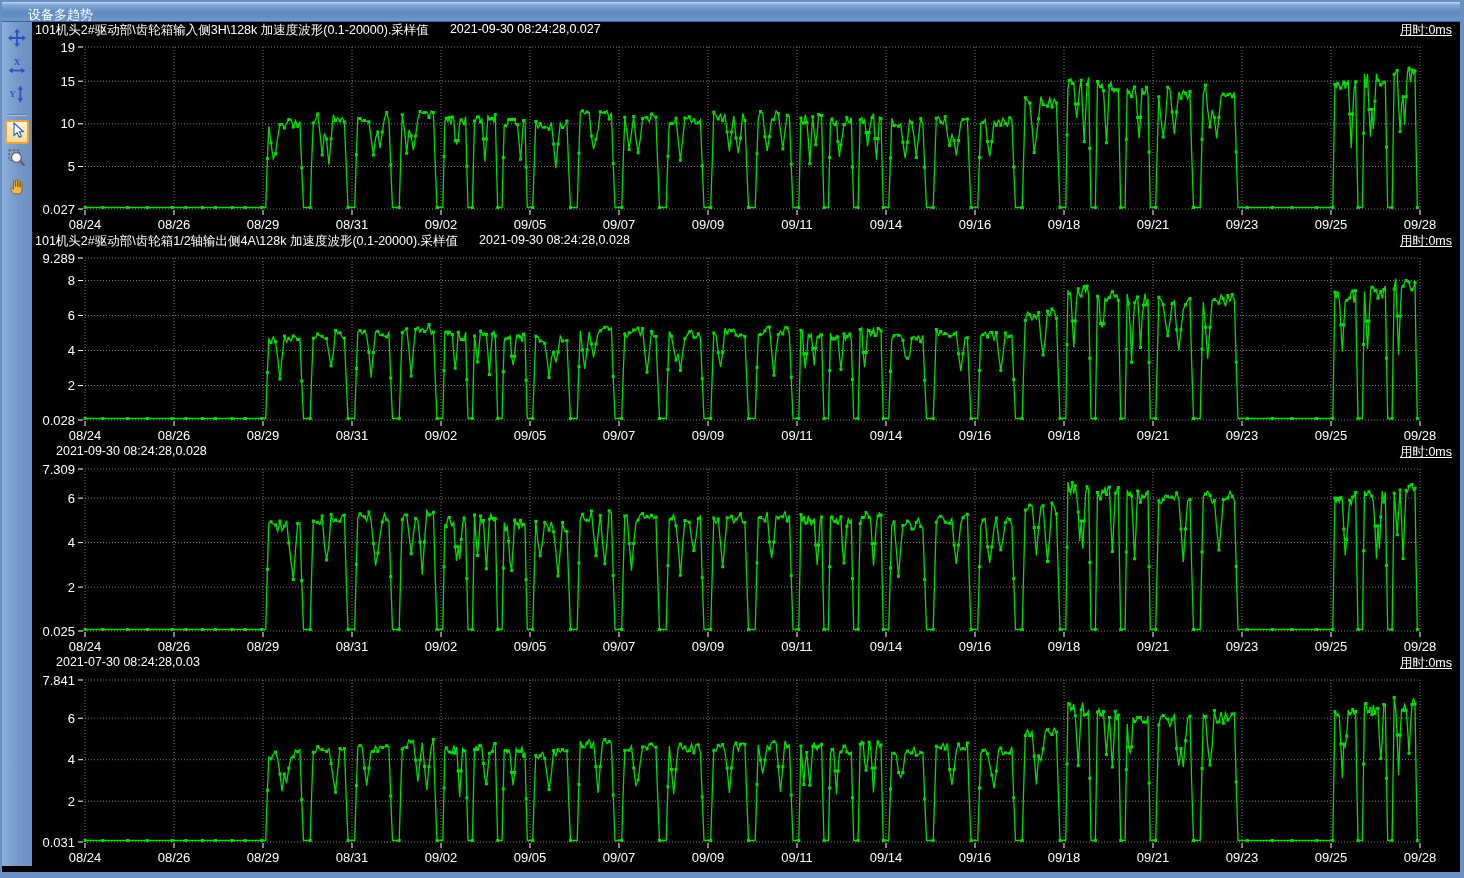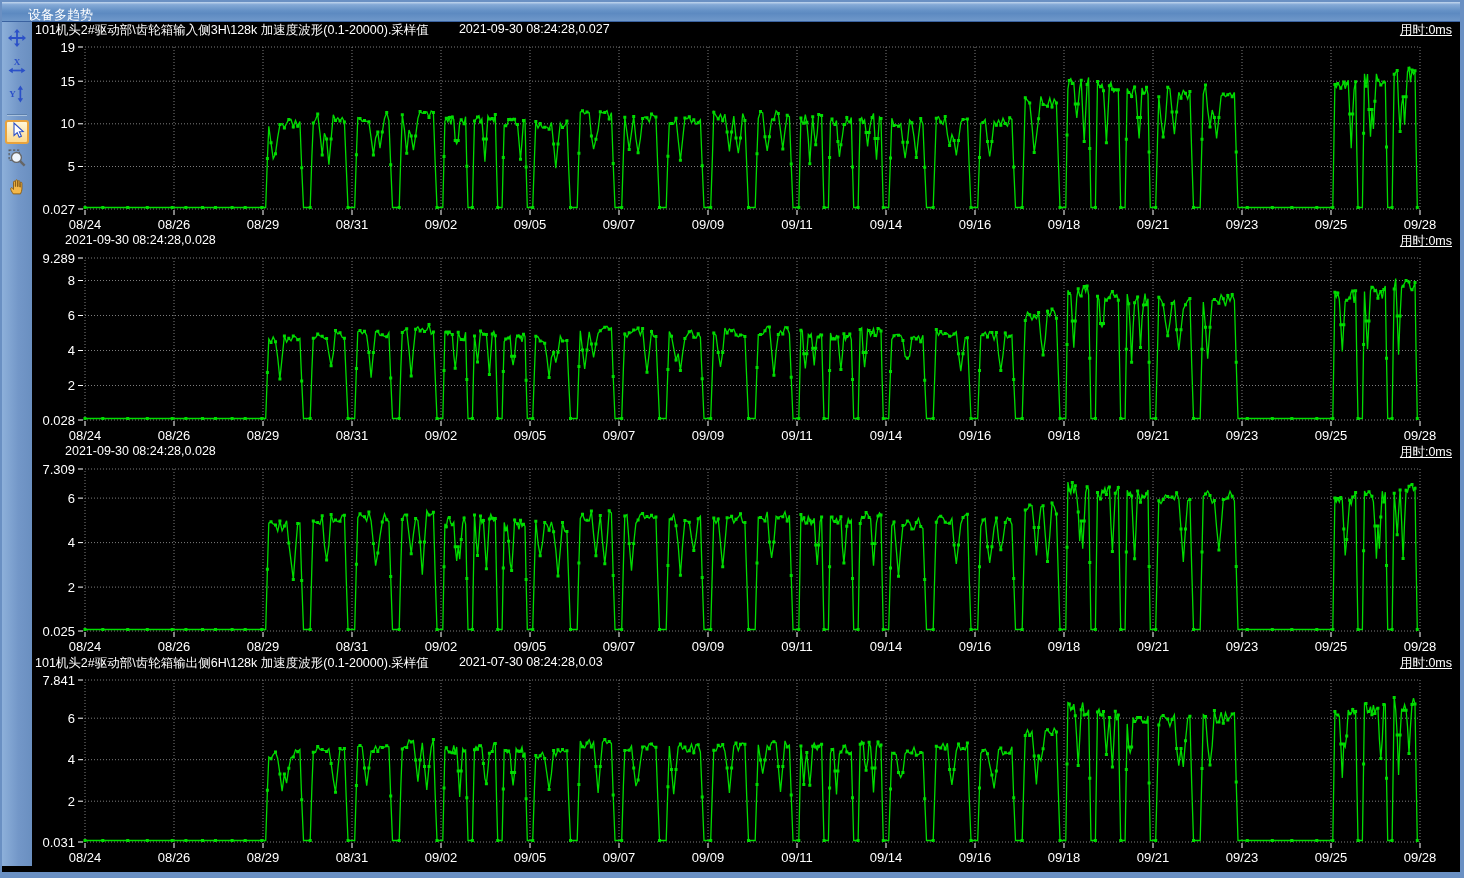--- a/index.html
+++ b/index.html
@@ -31,21 +31,21 @@
     background:linear-gradient(180deg,#fff6d8,#fcd98e);
     border:2px solid #e9a33c;border-radius:3px;
   }
   .tool-sep{width:20px;height:2px;background:#5c80ad;border-bottom:1px solid #a9c2de;margin:2px 0 4px 0;}
   .content{flex:1;background:#000;display:flex;flex-direction:column;}
   .chart{height:211px;display:flex;flex-direction:column;}
   .chart-header{
     height:21px;display:flex;align-items:flex-start;
     color:#fff;font-size:12.5px;white-space:pre;padding-left:3px;
   }
-  .chart-header .ts{margin-left:30px;}
+  .chart-header .ts{margin-left:21px;}
   .chart-header .elapsed{margin-left:auto;margin-right:10px;text-decoration:underline;}
   svg.plot{display:block;}
 </style>
 </head>
 <body>
 
 <div class="window">
   <div class="titlebar">
     <span>设备多趋势</span>
   </div>
@@ -177,20 +177,21 @@
             <text x="1299.0" y="186" fill="#fff" font-size="13" text-anchor="middle" font-family="Liberation Sans,sans-serif">09/25</text>
             <line x1="1388.0" y1="167" x2="1388.0" y2="172" stroke="#fff"></line>
             <text x="1388.0" y="186" fill="#fff" font-size="13" text-anchor="middle" font-family="Liberation Sans,sans-serif">09/28</text>
             <path d="M53.0 164.5L58.3 164.5L70.8 164.5L83.3 164.5L95.7 164.5L102.8 164.5L115.3 164.5L127.8 164.5L140.2 164.5L145.6 164.5L153.9 164.5L162.2 164.5L170.5 164.5L175.2 164.5L183.5 164.5L191.8 164.5L200.1 164.5L204.9 164.5L213.2 164.5L221.5 164.5L229.8 164.5L233.7 164.5L235.4 115.5L236.8 83.3L239.0 99.8L241.2 115.7L243.5 110.7L245.7 94.3L247.9 81.6L250.1 80.5L252.4 84.9L254.6 80.4L256.8 76.4L259.0 76.5L261.3 83.9L263.5 77.4L265.7 83.3L267.9 78.5L269.7 124.7L271.5 164.5L278.2 164.5L279.9 112.7L281.3 80.1L283.5 76.8L285.7 71.1L288.0 90.3L290.2 112.0L292.4 90.3L294.6 96.1L296.9 121.7L299.1 96.1L301.3 71.8L303.5 77.6L305.8 74.9L308.0 78.0L310.2 74.5L312.4 78.9L314.2 122.4L316.0 164.5L322.7 164.5L324.4 111.8L325.8 74.7L328.0 75.4L330.2 78.4L332.5 77.5L334.7 78.4L336.9 78.8L339.1 94.9L341.4 111.9L343.6 94.9L345.8 89.0L348.0 105.2L350.3 89.0L352.5 75.4L354.7 69.5L356.9 77.6L358.7 121.7L360.5 164.5L367.2 164.5L368.9 110.3L370.3 71.8L372.5 87.0L374.7 110.2L377.0 87.0L379.2 93.1L381.4 107.2L383.6 93.1L385.9 75.3L388.1 68.4L390.3 70.2L392.5 69.5L394.8 68.8L397.0 74.5L399.2 67.9L401.4 69.4L403.2 120.5L405.0 164.5L410.8 164.5L412.0 113.6L412.9 78.3L414.3 75.3L415.8 78.8L417.3 74.6L418.8 81.4L420.3 73.9L421.8 76.4L423.2 97.4L424.7 100.8L426.2 97.4L427.7 79.1L429.2 76.8L430.7 78.6L432.1 80.8L433.6 73.7L434.8 123.2L436.0 164.5L440.4 164.5L441.6 112.7L442.5 78.1L444.0 76.2L445.5 74.1L447.0 72.7L448.5 78.9L449.9 76.0L451.4 96.1L452.9 118.8L454.4 96.1L455.9 72.9L457.4 76.0L458.8 77.0L460.3 75.6L461.8 78.8L463.3 71.5L464.5 122.4L465.7 164.5L470.1 164.5L471.3 114.6L472.2 82.3L473.7 82.7L475.2 81.6L476.6 76.6L478.1 75.4L479.6 76.7L481.1 75.4L482.6 76.2L484.1 81.7L485.5 81.5L487.0 98.6L488.5 116.2L490.0 98.6L491.5 77.6L493.0 76.6L494.1 124.0L495.3 164.5L500.7 164.5L502.4 116.5L503.8 78.6L506.0 85.1L508.2 80.6L510.5 84.9L512.7 84.2L514.9 84.1L517.1 86.2L519.4 79.4L521.6 101.1L523.8 125.2L526.0 101.1L528.3 80.2L530.5 84.4L532.7 82.7L534.9 77.9L536.7 125.5L538.5 164.5L545.2 164.5L546.9 110.3L548.3 69.1L550.5 67.8L552.7 70.9L555.0 68.9L557.2 69.8L559.4 93.1L561.6 106.1L563.9 96.3L566.1 87.0L568.3 68.7L570.5 69.9L572.8 69.5L575.0 67.7L577.2 75.9L579.4 69.6L581.2 120.5L583.0 164.5L589.7 164.5L591.4 112.2L592.8 74.3L595.0 89.6L597.2 106.4L599.5 89.6L601.7 73.6L603.9 95.5L606.1 109.7L608.4 95.5L610.6 75.4L612.8 73.9L615.0 74.8L617.3 79.1L619.5 71.0L621.7 72.8L623.9 74.1L625.7 122.0L627.5 164.5L634.2 164.5L635.9 113.2L637.3 79.8L639.5 80.6L641.7 81.1L644.0 75.3L646.2 96.8L648.4 117.3L650.6 96.8L652.9 75.1L655.1 75.8L657.3 73.8L659.5 79.7L661.8 76.7L664.0 81.2L666.2 79.7L668.4 76.8L670.2 122.8L672.0 164.5L678.7 164.5L680.5 111.8L681.8 69.2L684.0 72.7L686.2 76.0L688.5 71.5L690.7 77.8L692.9 71.1L695.1 89.0L697.4 108.4L699.6 89.0L701.8 73.0L704.0 94.9L706.3 110.2L708.5 94.9L710.7 70.5L712.9 77.4L714.7 121.7L716.5 164.5L723.2 164.5L725.0 110.8L726.3 75.3L728.5 68.6L730.7 69.8L733.0 93.7L735.2 107.8L737.4 93.7L739.6 76.0L741.9 76.7L744.1 67.9L746.3 70.4L748.5 87.6L750.8 105.9L753.0 87.6L755.2 72.2L757.4 73.6L759.2 120.9L761.0 164.5L766.8 164.5L768.0 112.7L768.9 75.1L770.3 79.3L771.8 80.3L773.3 71.6L774.8 79.3L776.3 96.1L777.8 120.8L779.2 96.1L780.7 73.8L782.2 90.3L783.7 101.7L785.2 90.3L786.7 71.5L788.1 71.9L789.6 72.5L790.8 122.4L792.0 164.5L796.4 164.5L797.6 114.6L798.5 78.5L800.0 76.0L801.5 80.4L803.0 81.5L804.5 77.6L805.9 98.6L807.4 113.8L808.9 101.7L810.4 93.0L811.9 81.5L813.4 82.3L814.8 74.6L816.3 78.7L817.8 78.9L819.3 74.5L820.5 124.0L821.7 164.5L826.1 164.5L827.3 112.2L828.2 76.7L829.7 74.6L831.2 79.4L832.6 77.0L834.1 89.6L835.6 103.4L837.1 89.6L838.6 79.8L840.1 74.5L841.5 70.4L843.0 95.5L844.5 116.6L846.0 95.5L847.5 74.0L849.0 75.6L850.1 122.0L851.3 164.5L856.7 164.5L858.5 115.0L859.8 75.3L862.0 82.4L864.2 82.0L866.5 83.3L868.7 80.7L870.9 99.2L873.1 115.2L875.4 99.2L877.6 77.0L879.8 79.7L882.0 93.6L884.3 114.6L886.5 93.6L888.7 75.5L890.9 81.2L892.7 124.3L894.5 164.5L901.2 164.5L903.0 113.6L904.3 75.3L906.5 73.7L908.7 78.9L911.0 81.4L913.2 73.6L915.4 91.6L917.6 102.6L919.9 91.6L922.1 97.4L924.3 112.3L926.5 97.4L928.8 79.4L931.0 76.4L933.2 76.4L935.4 75.9L937.2 123.2L939.0 164.5L945.7 164.5L947.5 114.6L948.8 80.2L951.0 79.5L953.2 76.5L955.5 98.6L957.7 113.5L959.9 98.6L962.1 78.4L964.4 82.3L966.6 77.2L968.8 82.2L971.0 75.2L973.3 80.6L975.5 83.2L977.7 74.7L979.9 76.4L981.7 124.0L983.5 164.5L990.2 164.5L992.0 102.4L993.3 54.8L995.5 57.5L997.7 59.9L1000.0 82.6L1002.2 109.5L1004.4 93.7L1006.6 75.7L1008.9 53.3L1011.1 61.4L1013.3 62.1L1015.5 63.2L1017.8 55.0L1020.0 64.0L1022.2 56.1L1024.4 60.0L1026.2 114.0L1028.0 164.5L1033.8 164.5L1035.0 92.0L1035.9 45.8L1037.3 37.5L1038.8 35.6L1040.3 40.5L1041.8 39.4L1043.3 61.0L1044.8 75.0L1046.2 61.0L1047.7 45.2L1049.2 37.2L1050.7 69.1L1052.2 98.5L1053.7 69.1L1055.1 41.6L1056.6 34.4L1057.8 105.5L1059.0 164.5L1063.4 164.5L1064.6 93.9L1065.5 38.6L1067.0 42.3L1068.5 43.7L1070.0 41.3L1071.5 47.8L1072.9 71.6L1074.4 99.7L1075.9 71.6L1077.4 42.8L1078.9 39.3L1080.4 46.2L1081.8 49.0L1083.3 46.8L1084.8 47.9L1086.3 46.8L1087.5 107.1L1088.7 164.5L1093.1 164.5L1094.3 96.3L1095.2 45.4L1096.7 49.4L1098.2 50.4L1099.6 53.6L1101.1 46.6L1102.6 44.0L1104.1 52.9L1105.6 74.6L1107.1 95.5L1108.5 74.6L1110.0 45.0L1111.5 50.3L1113.0 50.5L1114.5 44.2L1116.0 51.3L1117.1 109.0L1118.3 164.5L1123.7 164.5L1125.5 97.7L1126.8 53.7L1129.0 76.5L1131.2 93.9L1133.5 76.5L1135.7 44.2L1137.9 45.8L1140.1 69.0L1142.4 91.1L1144.6 69.0L1146.8 49.2L1149.0 55.2L1151.3 47.5L1153.5 50.3L1155.7 55.9L1157.9 48.6L1159.7 110.1L1161.5 164.5L1168.2 164.5L1170.0 96.3L1171.3 51.2L1173.5 42.1L1175.7 67.0L1178.0 83.9L1180.2 67.0L1182.4 74.6L1184.6 95.5L1186.9 74.6L1189.1 53.0L1191.3 51.1L1193.5 53.6L1195.8 51.8L1198.0 50.0L1200.2 53.8L1202.4 49.4L1204.2 109.0L1206.0 164.5L1215.3 164.5L1227.8 164.5L1240.3 164.5L1252.7 164.5L1259.8 164.5L1272.3 164.5L1284.8 164.5L1297.2 164.5L1300.8 164.5L1302.0 93.4L1302.9 41.4L1304.3 44.4L1305.8 40.4L1307.3 42.6L1308.8 45.3L1310.3 42.2L1311.8 39.1L1313.2 45.7L1314.7 40.7L1316.2 37.3L1317.7 70.9L1319.2 105.2L1320.7 70.9L1322.1 46.7L1323.6 38.7L1324.8 106.7L1326.0 164.5L1330.4 164.5L1331.6 90.2L1332.5 30.8L1334.0 43.3L1335.5 31.0L1337.0 66.6L1338.5 93.7L1339.9 66.6L1341.4 86.0L1342.9 58.3L1344.4 30.8L1345.9 37.2L1347.4 38.8L1348.8 41.9L1350.3 40.8L1351.8 39.1L1353.3 39.1L1354.5 104.0L1355.7 164.5L1360.1 164.5L1361.3 86.9L1362.2 31.2L1363.7 29.3L1365.2 27.6L1366.6 62.3L1368.1 88.4L1369.6 62.3L1371.1 53.7L1372.6 81.7L1374.1 53.7L1375.5 28.7L1377.0 25.2L1378.5 39.1L1380.0 27.0L1381.5 31.1L1383.0 27.8L1384.1 101.3L1385.3 164.5" fill="none" stroke="#00DC00" stroke-width="1.3"></path>
             <path d="M53.0 164.5h0.01M70.8 164.5h0.01M95.7 164.5h0.01M115.3 164.5h0.01M140.2 164.5h0.01M153.9 164.5h0.01M170.5 164.5h0.01M183.5 164.5h0.01M200.1 164.5h0.01M213.2 164.5h0.01M229.8 164.5h0.01M235.4 115.5h0.01M239.0 99.8h0.01M243.5 110.7h0.01M247.9 81.6h0.01M252.4 84.9h0.01M256.8 76.4h0.01M261.3 83.9h0.01M265.7 83.3h0.01M269.7 124.7h0.01M278.2 164.5h0.01M281.3 80.1h0.01M285.7 71.1h0.01M290.2 112.0h0.01M294.6 96.1h0.01M299.1 96.1h0.01M303.5 77.6h0.01M308.0 78.0h0.01M312.4 78.9h0.01M316.0 164.5h0.01M324.4 111.8h0.01M328.0 75.4h0.01M332.5 77.5h0.01M336.9 78.8h0.01M341.4 111.9h0.01M345.8 89.0h0.01M350.3 89.0h0.01M354.7 69.5h0.01M358.7 121.7h0.01M367.2 164.5h0.01M370.3 71.8h0.01M374.7 110.2h0.01M379.2 93.1h0.01M383.6 93.1h0.01M388.1 68.4h0.01M392.5 69.5h0.01M397.0 74.5h0.01M401.4 69.4h0.01M405.0 164.5h0.01M412.0 113.6h0.01M414.3 75.3h0.01M417.3 74.6h0.01M420.3 73.9h0.01M423.2 97.4h0.01M426.2 97.4h0.01M429.2 76.8h0.01M432.1 80.8h0.01M434.8 123.2h0.01M440.4 164.5h0.01M442.5 78.1h0.01M445.5 74.1h0.01M448.5 78.9h0.01M451.4 96.1h0.01M454.4 96.1h0.01M457.4 76.0h0.01M460.3 75.6h0.01M463.3 71.5h0.01M465.7 164.5h0.01M471.3 114.6h0.01M473.7 82.7h0.01M476.6 76.6h0.01M479.6 76.7h0.01M482.6 76.2h0.01M485.5 81.5h0.01M488.5 116.2h0.01M491.5 77.6h0.01M494.1 124.0h0.01M500.7 164.5h0.01M503.8 78.6h0.01M508.2 80.6h0.01M512.7 84.2h0.01M517.1 86.2h0.01M521.6 101.1h0.01M526.0 101.1h0.01M530.5 84.4h0.01M534.9 77.9h0.01M538.5 164.5h0.01M546.9 110.3h0.01M550.5 67.8h0.01M555.0 68.9h0.01M559.4 93.1h0.01M563.9 96.3h0.01M568.3 68.7h0.01M572.8 69.5h0.01M577.2 75.9h0.01M581.2 120.5h0.01M589.7 164.5h0.01M592.8 74.3h0.01M597.2 106.4h0.01M601.7 73.6h0.01M606.1 109.7h0.01M610.6 75.4h0.01M615.0 74.8h0.01M619.5 71.0h0.01M623.9 74.1h0.01M627.5 164.5h0.01M635.9 113.2h0.01M639.5 80.6h0.01M644.0 75.3h0.01M648.4 117.3h0.01M652.9 75.1h0.01M657.3 73.8h0.01M661.8 76.7h0.01M666.2 79.7h0.01M670.2 122.8h0.01M678.7 164.5h0.01M681.8 69.2h0.01M686.2 76.0h0.01M690.7 77.8h0.01M695.1 89.0h0.01M699.6 89.0h0.01M704.0 94.9h0.01M708.5 94.9h0.01M712.9 77.4h0.01M716.5 164.5h0.01M725.0 110.8h0.01M728.5 68.6h0.01M733.0 93.7h0.01M737.4 93.7h0.01M741.9 76.7h0.01M746.3 70.4h0.01M750.8 105.9h0.01M755.2 72.2h0.01M759.2 120.9h0.01M766.8 164.5h0.01M768.9 75.1h0.01M771.8 80.3h0.01M774.8 79.3h0.01M777.8 120.8h0.01M780.7 73.8h0.01M783.7 101.7h0.01M786.7 71.5h0.01M789.6 72.5h0.01M792.0 164.5h0.01M797.6 114.6h0.01M800.0 76.0h0.01M803.0 81.5h0.01M805.9 98.6h0.01M808.9 101.7h0.01M811.9 81.5h0.01M814.8 74.6h0.01M817.8 78.9h0.01M820.5 124.0h0.01M826.1 164.5h0.01M828.2 76.7h0.01M831.2 79.4h0.01M834.1 89.6h0.01M837.1 89.6h0.01M840.1 74.5h0.01M843.0 95.5h0.01M846.0 95.5h0.01M849.0 75.6h0.01M851.3 164.5h0.01M858.5 115.0h0.01M862.0 82.4h0.01M866.5 83.3h0.01M870.9 99.2h0.01M875.4 99.2h0.01M879.8 79.7h0.01M884.3 114.6h0.01M888.7 75.5h0.01M892.7 124.3h0.01M901.2 164.5h0.01M904.3 75.3h0.01M908.7 78.9h0.01M913.2 73.6h0.01M917.6 102.6h0.01M922.1 97.4h0.01M926.5 97.4h0.01M931.0 76.4h0.01M935.4 75.9h0.01M939.0 164.5h0.01M947.5 114.6h0.01M951.0 79.5h0.01M955.5 98.6h0.01M959.9 98.6h0.01M964.4 82.3h0.01M968.8 82.2h0.01M973.3 80.6h0.01M977.7 74.7h0.01M981.7 124.0h0.01M990.2 164.5h0.01M993.3 54.8h0.01M997.7 59.9h0.01M1002.2 109.5h0.01M1006.6 75.7h0.01M1011.1 61.4h0.01M1015.5 63.2h0.01M1020.0 64.0h0.01M1024.4 60.0h0.01M1028.0 164.5h0.01M1035.0 92.0h0.01M1037.3 37.5h0.01M1040.3 40.5h0.01M1043.3 61.0h0.01M1046.2 61.0h0.01M1049.2 37.2h0.01M1052.2 98.5h0.01M1055.1 41.6h0.01M1057.8 105.5h0.01M1063.4 164.5h0.01M1065.5 38.6h0.01M1068.5 43.7h0.01M1071.5 47.8h0.01M1074.4 99.7h0.01M1077.4 42.8h0.01M1080.4 46.2h0.01M1083.3 46.8h0.01M1086.3 46.8h0.01M1088.7 164.5h0.01M1094.3 96.3h0.01M1096.7 49.4h0.01M1099.6 53.6h0.01M1102.6 44.0h0.01M1105.6 74.6h0.01M1108.5 74.6h0.01M1111.5 50.3h0.01M1114.5 44.2h0.01M1117.1 109.0h0.01M1123.7 164.5h0.01M1126.8 53.7h0.01M1131.2 93.9h0.01M1135.7 44.2h0.01M1140.1 69.0h0.01M1144.6 69.0h0.01M1149.0 55.2h0.01M1153.5 50.3h0.01M1157.9 48.6h0.01M1161.5 164.5h0.01M1170.0 96.3h0.01M1173.5 42.1h0.01M1178.0 83.9h0.01M1182.4 74.6h0.01M1186.9 74.6h0.01M1191.3 51.1h0.01M1195.8 51.8h0.01M1200.2 53.8h0.01M1204.2 109.0h0.01M1215.3 164.5h0.01M1240.3 164.5h0.01M1259.8 164.5h0.01M1284.8 164.5h0.01M1300.8 164.5h0.01M1302.9 41.4h0.01M1305.8 40.4h0.01M1308.8 45.3h0.01M1311.8 39.1h0.01M1314.7 40.7h0.01M1317.7 70.9h0.01M1320.7 70.9h0.01M1323.6 38.7h0.01M1326.0 164.5h0.01M1331.6 90.2h0.01M1334.0 43.3h0.01M1337.0 66.6h0.01M1339.9 66.6h0.01M1342.9 58.3h0.01M1345.9 37.2h0.01M1348.8 41.9h0.01M1351.8 39.1h0.01M1354.5 104.0h0.01M1360.1 164.5h0.01M1362.2 31.2h0.01M1365.2 27.6h0.01M1368.1 88.4h0.01M1371.1 53.7h0.01M1374.1 53.7h0.01M1377.0 25.2h0.01M1380.0 27.0h0.01M1383.0 27.8h0.01M1385.3 164.5h0.01" fill="none" stroke="#00DC00" stroke-width="3" stroke-linecap="square"></path>
           </svg>
       </div>
 
       <div class="chart">
         <div class="chart-header">
+          <span>101机头2#驱动部\齿轮箱1/2轴输出侧4A\128k 加速度波形(0.1-20000).采样值</span>
           <span class="ts">2021-09-30 08:24:28,0.028</span>
           <span class="elapsed">用时:0ms</span>
         </div>
         <svg class="plot" width="1430" height="190">
             <rect x="53" y="4" width="1335" height="162" fill="none" stroke="#7D7D7D" stroke-dasharray="1 2"></rect>
             <line x1="53" y1="26.5" x2="1388" y2="26.5" stroke="#7D7D7D" stroke-dasharray="1 2"></line>
             <line x1="53" y1="61.5" x2="1388" y2="61.5" stroke="#7D7D7D" stroke-dasharray="1 2"></line>
             <line x1="53" y1="96.5" x2="1388" y2="96.5" stroke="#7D7D7D" stroke-dasharray="1 2"></line>
             <line x1="53" y1="131.5" x2="1388" y2="131.5" stroke="#7D7D7D" stroke-dasharray="1 2"></line>
             <line x1="142.0" y1="4" x2="142.0" y2="166" stroke="#7D7D7D" stroke-dasharray="1 2"></line>
@@ -322,21 +323,20 @@
             <text x="1299.0" y="186" fill="#fff" font-size="13" text-anchor="middle" font-family="Liberation Sans,sans-serif">09/25</text>
             <line x1="1388.0" y1="167" x2="1388.0" y2="172" stroke="#fff"></line>
             <text x="1388.0" y="186" fill="#fff" font-size="13" text-anchor="middle" font-family="Liberation Sans,sans-serif">09/28</text>
             <path d="M53.0 164.5L58.3 164.5L70.8 164.5L83.3 164.5L95.7 164.5L102.8 164.5L115.3 164.5L127.8 164.5L140.2 164.5L145.6 164.5L153.9 164.5L162.2 164.5L170.5 164.5L175.2 164.5L183.5 164.5L191.8 164.5L200.1 164.5L204.9 164.5L213.2 164.5L221.5 164.5L229.8 164.5L233.7 164.5L235.4 104.2L236.8 58.1L239.0 56.7L241.2 59.0L243.5 59.9L245.7 66.4L247.9 56.0L250.1 65.7L252.4 61.0L254.6 55.7L256.8 78.1L259.0 95.7L261.3 114.4L263.5 84.9L265.7 58.4L267.9 58.1L269.7 115.5L271.5 164.5L278.2 164.5L279.9 100.5L281.3 55.9L283.5 57.4L285.7 57.4L288.0 59.4L290.2 50.8L292.4 80.1L294.6 95.1L296.9 80.1L299.1 49.4L301.3 57.1L303.5 55.0L305.8 56.5L308.0 56.2L310.2 50.2L312.4 50.3L314.2 112.5L316.0 164.5L322.7 164.5L324.4 99.3L325.8 52.6L328.0 48.8L330.2 51.2L332.5 51.7L334.7 56.1L336.9 46.9L339.1 56.0L341.4 78.5L343.6 100.6L345.8 88.1L348.0 71.1L350.3 56.9L352.5 48.9L354.7 54.8L356.9 56.6L358.7 111.5L360.5 164.5L367.2 164.5L368.9 98.1L370.3 54.5L372.5 49.3L374.7 49.9L377.0 69.4L379.2 88.7L381.4 69.4L383.6 53.5L385.9 55.6L388.1 76.9L390.3 109.7L392.5 76.9L394.8 45.7L397.0 50.1L399.2 49.6L401.4 47.3L403.2 110.5L405.0 164.5L410.8 164.5L412.0 101.7L412.9 58.8L414.3 61.8L415.8 52.9L417.3 52.4L418.8 58.4L420.3 59.7L421.8 57.1L423.2 81.7L424.7 96.0L426.2 81.7L427.7 94.2L429.2 74.6L430.7 58.2L432.1 53.0L433.6 59.0L434.8 113.5L436.0 164.5L440.4 164.5L441.6 100.5L442.5 49.9L444.0 72.9L445.5 90.4L447.0 72.9L448.5 50.9L449.9 58.1L451.4 55.4L452.9 80.1L454.4 103.8L455.9 80.1L457.4 54.0L458.8 49.3L460.3 53.2L461.8 55.9L463.3 53.6L464.5 112.5L465.7 164.5L470.1 164.5L471.3 102.9L472.2 57.4L473.7 64.8L475.2 61.5L476.6 76.3L478.1 98.0L479.6 105.5L481.1 83.3L482.6 55.1L484.1 57.7L485.5 58.7L487.0 64.3L488.5 55.2L490.0 61.4L491.5 59.3L493.0 61.2L494.1 114.5L495.3 164.5L500.7 164.5L502.4 104.2L503.8 56.3L506.0 78.1L508.2 90.7L510.5 78.1L512.7 57.5L514.9 59.6L517.1 65.3L519.4 56.9L521.6 66.7L523.8 84.9L526.0 111.1L528.3 84.9L530.5 57.6L532.7 66.1L534.9 66.4L536.7 115.5L538.5 164.5L545.2 164.5L546.9 98.1L548.3 53.4L550.5 49.2L552.7 55.1L555.0 55.3L557.2 56.0L559.4 46.0L561.6 69.4L563.9 90.7L566.1 69.4L568.3 50.4L570.5 76.9L572.8 98.8L575.0 76.9L577.2 45.7L579.4 48.1L581.2 110.5L583.0 164.5L589.7 164.5L591.4 99.3L592.8 51.1L595.0 49.6L597.2 78.5L599.5 105.6L601.7 78.5L603.9 58.3L606.1 54.9L608.4 49.3L610.6 48.6L612.8 53.5L615.0 51.6L617.3 53.2L619.5 50.2L621.7 53.4L623.9 51.9L625.7 111.5L627.5 164.5L634.2 164.5L635.9 100.5L637.3 53.9L639.5 53.9L641.7 49.6L644.0 60.8L646.2 80.1L648.4 110.2L650.6 80.1L652.9 55.5L655.1 56.1L657.3 57.2L659.5 72.9L661.8 85.5L664.0 72.9L666.2 53.7L668.4 51.2L670.2 112.5L672.0 164.5L678.7 164.5L680.5 99.3L681.8 52.9L684.0 58.2L686.2 54.0L688.5 78.5L690.7 101.7L692.9 78.5L695.1 52.7L697.4 53.1L699.6 51.2L701.8 57.9L704.0 54.3L706.3 52.0L708.5 48.8L710.7 57.6L712.9 57.4L714.7 111.5L716.5 164.5L723.2 164.5L725.0 98.1L726.3 52.3L728.5 52.6L730.7 53.7L733.0 55.9L735.2 46.8L737.4 76.9L739.6 92.8L741.9 76.9L744.1 51.2L746.3 52.9L748.5 51.1L750.8 51.8L753.0 46.8L755.2 56.1L757.4 50.3L759.2 110.5L761.0 164.5L766.8 164.5L768.0 100.5L768.9 49.5L770.3 55.8L771.8 52.7L773.3 58.9L774.8 58.0L776.3 51.4L777.8 55.2L779.2 59.8L780.7 56.8L782.2 53.3L783.7 80.1L785.2 99.9L786.7 80.1L788.1 56.7L789.6 51.9L790.8 112.5L792.0 164.5L796.4 164.5L797.6 101.7L798.5 51.4L800.0 52.1L801.5 56.5L803.0 56.5L804.5 53.6L805.9 58.1L807.4 55.5L808.9 51.8L810.4 81.7L811.9 98.1L813.4 81.7L814.8 61.2L816.3 53.7L817.8 57.3L819.3 55.1L820.5 113.5L821.7 164.5L826.1 164.5L827.3 99.3L828.2 58.6L829.7 51.5L831.2 52.5L832.6 52.9L834.1 47.5L835.6 49.2L837.1 52.4L838.6 53.6L840.1 78.5L841.5 100.6L843.0 78.5L844.5 57.5L846.0 51.1L847.5 47.8L849.0 50.1L850.1 111.5L851.3 164.5L856.7 164.5L858.5 102.9L859.8 60.8L862.0 57.1L864.2 83.3L866.5 111.3L868.7 83.3L870.9 60.5L873.1 60.4L875.4 55.9L877.6 57.2L879.8 64.0L882.0 64.6L884.3 57.4L886.5 53.3L888.7 61.5L890.9 63.6L892.7 114.5L894.5 164.5L901.2 164.5L903.0 100.5L904.3 57.2L906.5 51.7L908.7 51.2L911.0 52.7L913.2 57.2L915.4 58.3L917.6 58.2L919.9 53.4L922.1 80.1L924.3 98.8L926.5 80.1L928.8 59.0L931.0 52.6L933.2 50.0L935.4 49.3L937.2 112.5L939.0 164.5L945.7 164.5L947.5 101.7L948.8 61.3L951.0 55.0L953.2 53.4L955.5 81.7L957.7 97.8L959.9 81.7L962.1 62.6L964.4 52.9L966.6 74.6L968.8 84.7L971.0 74.6L973.3 57.6L975.5 52.6L977.7 54.5L979.9 59.4L981.7 113.5L983.5 164.5L990.2 164.5L992.0 93.2L993.3 44.9L995.5 44.2L997.7 39.9L1000.0 40.5L1002.2 62.5L1004.4 90.5L1006.6 62.5L1008.9 41.9L1011.1 40.7L1013.3 70.5L1015.5 96.4L1017.8 70.5L1020.0 38.1L1022.2 41.7L1024.4 49.1L1026.2 106.5L1028.0 164.5L1033.8 164.5L1035.0 82.2L1035.9 17.1L1037.3 25.0L1038.8 28.7L1040.3 17.4L1041.8 28.4L1043.3 20.8L1044.8 31.5L1046.2 46.9L1047.7 76.2L1049.2 56.1L1050.7 83.7L1052.2 56.1L1053.7 27.3L1055.1 21.7L1056.6 24.5L1057.8 97.5L1059.0 164.5L1063.4 164.5L1064.6 84.6L1065.5 27.6L1067.0 31.8L1068.5 33.9L1070.0 25.3L1071.5 27.0L1072.9 22.8L1074.4 29.4L1075.9 22.5L1077.4 22.0L1078.9 59.3L1080.4 86.4L1081.8 59.3L1083.3 28.3L1084.8 25.2L1086.3 22.4L1087.5 99.5L1088.7 164.5L1093.1 164.5L1094.3 87.0L1095.2 25.2L1096.7 29.5L1098.2 27.2L1099.6 30.9L1101.1 62.5L1102.6 93.8L1104.1 62.5L1105.6 25.9L1107.1 30.9L1108.5 37.3L1110.0 30.1L1111.5 32.0L1113.0 32.5L1114.5 28.7L1116.0 25.0L1117.1 101.5L1118.3 164.5L1123.7 164.5L1125.5 88.3L1126.8 35.7L1129.0 38.6L1131.2 34.4L1133.5 30.0L1135.7 31.6L1137.9 32.9L1140.1 32.1L1142.4 34.7L1144.6 27.7L1146.8 33.9L1149.0 64.1L1151.3 97.0L1153.5 64.1L1155.7 35.6L1157.9 34.4L1159.7 102.5L1161.5 164.5L1168.2 164.5L1170.0 87.0L1171.3 31.3L1173.5 29.1L1175.7 25.9L1178.0 30.4L1180.2 38.2L1182.4 35.5L1184.6 62.5L1186.9 84.9L1189.1 62.5L1191.3 34.6L1193.5 34.5L1195.8 33.1L1198.0 26.3L1200.2 31.3L1202.4 35.8L1204.2 101.5L1206.0 164.5L1215.3 164.5L1227.8 164.5L1240.3 164.5L1252.7 164.5L1259.8 164.5L1272.3 164.5L1284.8 164.5L1297.2 164.5L1300.8 164.5L1302.0 88.3L1302.9 33.1L1304.3 37.0L1305.8 33.4L1307.3 37.1L1308.8 32.4L1310.3 35.1L1311.8 64.1L1313.2 90.5L1314.7 74.6L1316.2 55.5L1317.7 35.3L1319.2 39.5L1320.7 31.9L1322.1 31.2L1323.6 27.6L1324.8 102.5L1326.0 164.5L1330.4 164.5L1331.6 85.8L1332.5 25.9L1334.0 29.4L1335.5 27.9L1337.0 26.7L1338.5 29.1L1339.9 31.2L1341.4 36.9L1342.9 60.9L1344.4 93.7L1345.9 60.9L1347.4 83.7L1348.8 52.1L1350.3 26.2L1351.8 37.1L1353.3 27.2L1354.5 100.5L1355.7 164.5L1360.1 164.5L1361.3 82.2L1362.2 28.3L1363.7 46.9L1365.2 69.8L1366.6 46.9L1368.1 25.0L1369.6 56.1L1371.1 93.5L1372.6 56.1L1374.1 25.3L1375.5 27.0L1377.0 21.2L1378.5 20.1L1380.0 19.4L1381.5 25.4L1383.0 23.2L1384.1 97.5L1385.3 164.5" fill="none" stroke="#00DC00" stroke-width="1.3"></path>
             <path d="M53.0 164.5h0.01M70.8 164.5h0.01M95.7 164.5h0.01M115.3 164.5h0.01M140.2 164.5h0.01M153.9 164.5h0.01M170.5 164.5h0.01M183.5 164.5h0.01M200.1 164.5h0.01M213.2 164.5h0.01M229.8 164.5h0.01M235.4 104.2h0.01M239.0 56.7h0.01M243.5 59.9h0.01M247.9 56.0h0.01M252.4 61.0h0.01M256.8 78.1h0.01M261.3 114.4h0.01M265.7 58.4h0.01M269.7 115.5h0.01M278.2 164.5h0.01M281.3 55.9h0.01M285.7 57.4h0.01M290.2 50.8h0.01M294.6 95.1h0.01M299.1 49.4h0.01M303.5 55.0h0.01M308.0 56.2h0.01M312.4 50.3h0.01M316.0 164.5h0.01M324.4 99.3h0.01M328.0 48.8h0.01M332.5 51.7h0.01M336.9 46.9h0.01M341.4 78.5h0.01M345.8 88.1h0.01M350.3 56.9h0.01M354.7 54.8h0.01M358.7 111.5h0.01M367.2 164.5h0.01M370.3 54.5h0.01M374.7 49.9h0.01M379.2 88.7h0.01M383.6 53.5h0.01M388.1 76.9h0.01M392.5 76.9h0.01M397.0 50.1h0.01M401.4 47.3h0.01M405.0 164.5h0.01M412.0 101.7h0.01M414.3 61.8h0.01M417.3 52.4h0.01M420.3 59.7h0.01M423.2 81.7h0.01M426.2 81.7h0.01M429.2 74.6h0.01M432.1 53.0h0.01M434.8 113.5h0.01M440.4 164.5h0.01M442.5 49.9h0.01M445.5 90.4h0.01M448.5 50.9h0.01M451.4 55.4h0.01M454.4 103.8h0.01M457.4 54.0h0.01M460.3 53.2h0.01M463.3 53.6h0.01M465.7 164.5h0.01M471.3 102.9h0.01M473.7 64.8h0.01M476.6 76.3h0.01M479.6 105.5h0.01M482.6 55.1h0.01M485.5 58.7h0.01M488.5 55.2h0.01M491.5 59.3h0.01M494.1 114.5h0.01M500.7 164.5h0.01M503.8 56.3h0.01M508.2 90.7h0.01M512.7 57.5h0.01M517.1 65.3h0.01M521.6 66.7h0.01M526.0 111.1h0.01M530.5 57.6h0.01M534.9 66.4h0.01M538.5 164.5h0.01M546.9 98.1h0.01M550.5 49.2h0.01M555.0 55.3h0.01M559.4 46.0h0.01M563.9 90.7h0.01M568.3 50.4h0.01M572.8 98.8h0.01M577.2 45.7h0.01M581.2 110.5h0.01M589.7 164.5h0.01M592.8 51.1h0.01M597.2 78.5h0.01M601.7 78.5h0.01M606.1 54.9h0.01M610.6 48.6h0.01M615.0 51.6h0.01M619.5 50.2h0.01M623.9 51.9h0.01M627.5 164.5h0.01M635.9 100.5h0.01M639.5 53.9h0.01M644.0 60.8h0.01M648.4 110.2h0.01M652.9 55.5h0.01M657.3 57.2h0.01M661.8 85.5h0.01M666.2 53.7h0.01M670.2 112.5h0.01M678.7 164.5h0.01M681.8 52.9h0.01M686.2 54.0h0.01M690.7 101.7h0.01M695.1 52.7h0.01M699.6 51.2h0.01M704.0 54.3h0.01M708.5 48.8h0.01M712.9 57.4h0.01M716.5 164.5h0.01M725.0 98.1h0.01M728.5 52.6h0.01M733.0 55.9h0.01M737.4 76.9h0.01M741.9 76.9h0.01M746.3 52.9h0.01M750.8 51.8h0.01M755.2 56.1h0.01M759.2 110.5h0.01M766.8 164.5h0.01M768.9 49.5h0.01M771.8 52.7h0.01M774.8 58.0h0.01M777.8 55.2h0.01M780.7 56.8h0.01M783.7 80.1h0.01M786.7 80.1h0.01M789.6 51.9h0.01M792.0 164.5h0.01M797.6 101.7h0.01M800.0 52.1h0.01M803.0 56.5h0.01M805.9 58.1h0.01M808.9 51.8h0.01M811.9 98.1h0.01M814.8 61.2h0.01M817.8 57.3h0.01M820.5 113.5h0.01M826.1 164.5h0.01M828.2 58.6h0.01M831.2 52.5h0.01M834.1 47.5h0.01M837.1 52.4h0.01M840.1 78.5h0.01M843.0 78.5h0.01M846.0 51.1h0.01M849.0 50.1h0.01M851.3 164.5h0.01M858.5 102.9h0.01M862.0 57.1h0.01M866.5 111.3h0.01M870.9 60.5h0.01M875.4 55.9h0.01M879.8 64.0h0.01M884.3 57.4h0.01M888.7 61.5h0.01M892.7 114.5h0.01M901.2 164.5h0.01M904.3 57.2h0.01M908.7 51.2h0.01M913.2 57.2h0.01M917.6 58.2h0.01M922.1 80.1h0.01M926.5 80.1h0.01M931.0 52.6h0.01M935.4 49.3h0.01M939.0 164.5h0.01M947.5 101.7h0.01M951.0 55.0h0.01M955.5 81.7h0.01M959.9 81.7h0.01M964.4 52.9h0.01M968.8 84.7h0.01M973.3 57.6h0.01M977.7 54.5h0.01M981.7 113.5h0.01M990.2 164.5h0.01M993.3 44.9h0.01M997.7 39.9h0.01M1002.2 62.5h0.01M1006.6 62.5h0.01M1011.1 40.7h0.01M1015.5 96.4h0.01M1020.0 38.1h0.01M1024.4 49.1h0.01M1028.0 164.5h0.01M1035.0 82.2h0.01M1037.3 25.0h0.01M1040.3 17.4h0.01M1043.3 20.8h0.01M1046.2 46.9h0.01M1049.2 56.1h0.01M1052.2 56.1h0.01M1055.1 21.7h0.01M1057.8 97.5h0.01M1063.4 164.5h0.01M1065.5 27.6h0.01M1068.5 33.9h0.01M1071.5 27.0h0.01M1074.4 29.4h0.01M1077.4 22.0h0.01M1080.4 86.4h0.01M1083.3 28.3h0.01M1086.3 22.4h0.01M1088.7 164.5h0.01M1094.3 87.0h0.01M1096.7 29.5h0.01M1099.6 30.9h0.01M1102.6 93.8h0.01M1105.6 25.9h0.01M1108.5 37.3h0.01M1111.5 32.0h0.01M1114.5 28.7h0.01M1117.1 101.5h0.01M1123.7 164.5h0.01M1126.8 35.7h0.01M1131.2 34.4h0.01M1135.7 31.6h0.01M1140.1 32.1h0.01M1144.6 27.7h0.01M1149.0 64.1h0.01M1153.5 64.1h0.01M1157.9 34.4h0.01M1161.5 164.5h0.01M1170.0 87.0h0.01M1173.5 29.1h0.01M1178.0 30.4h0.01M1182.4 35.5h0.01M1186.9 84.9h0.01M1191.3 34.6h0.01M1195.8 33.1h0.01M1200.2 31.3h0.01M1204.2 101.5h0.01M1215.3 164.5h0.01M1240.3 164.5h0.01M1259.8 164.5h0.01M1284.8 164.5h0.01M1300.8 164.5h0.01M1302.9 33.1h0.01M1305.8 33.4h0.01M1308.8 32.4h0.01M1311.8 64.1h0.01M1314.7 74.6h0.01M1317.7 35.3h0.01M1320.7 31.9h0.01M1323.6 27.6h0.01M1326.0 164.5h0.01M1331.6 85.8h0.01M1334.0 29.4h0.01M1337.0 26.7h0.01M1339.9 31.2h0.01M1342.9 60.9h0.01M1345.9 60.9h0.01M1348.8 52.1h0.01M1351.8 37.1h0.01M1354.5 100.5h0.01M1360.1 164.5h0.01M1362.2 28.3h0.01M1365.2 69.8h0.01M1368.1 25.0h0.01M1371.1 93.5h0.01M1374.1 25.3h0.01M1377.0 21.2h0.01M1380.0 19.4h0.01M1383.0 23.2h0.01M1385.3 164.5h0.01" fill="none" stroke="#00DC00" stroke-width="3" stroke-linecap="square"></path>
           </svg>
       </div>
 
       <div class="chart">
         <div class="chart-header">
-          <span>101机头2#驱动部\齿轮箱输出侧6H\128k 加速度波形(0.1-20000).采样值</span>
           <span class="ts">2021-07-30 08:24:28,0.03</span>
           <span class="elapsed">用时:0ms</span>
         </div>
         <svg class="plot" width="1430" height="190">
             <rect x="53" y="4" width="1335" height="162" fill="none" stroke="#7D7D7D" stroke-dasharray="1 2"></rect>
             <line x1="53" y1="42.2" x2="1388" y2="42.2" stroke="#7D7D7D" stroke-dasharray="1 2"></line>
             <line x1="53" y1="83.7" x2="1388" y2="83.7" stroke="#7D7D7D" stroke-dasharray="1 2"></line>
             <line x1="53" y1="125.2" x2="1388" y2="125.2" stroke="#7D7D7D" stroke-dasharray="1 2"></line>
             <line x1="142.0" y1="4" x2="142.0" y2="166" stroke="#7D7D7D" stroke-dasharray="1 2"></line>
             <line x1="231.0" y1="4" x2="231.0" y2="166" stroke="#7D7D7D" stroke-dasharray="1 2"></line>

